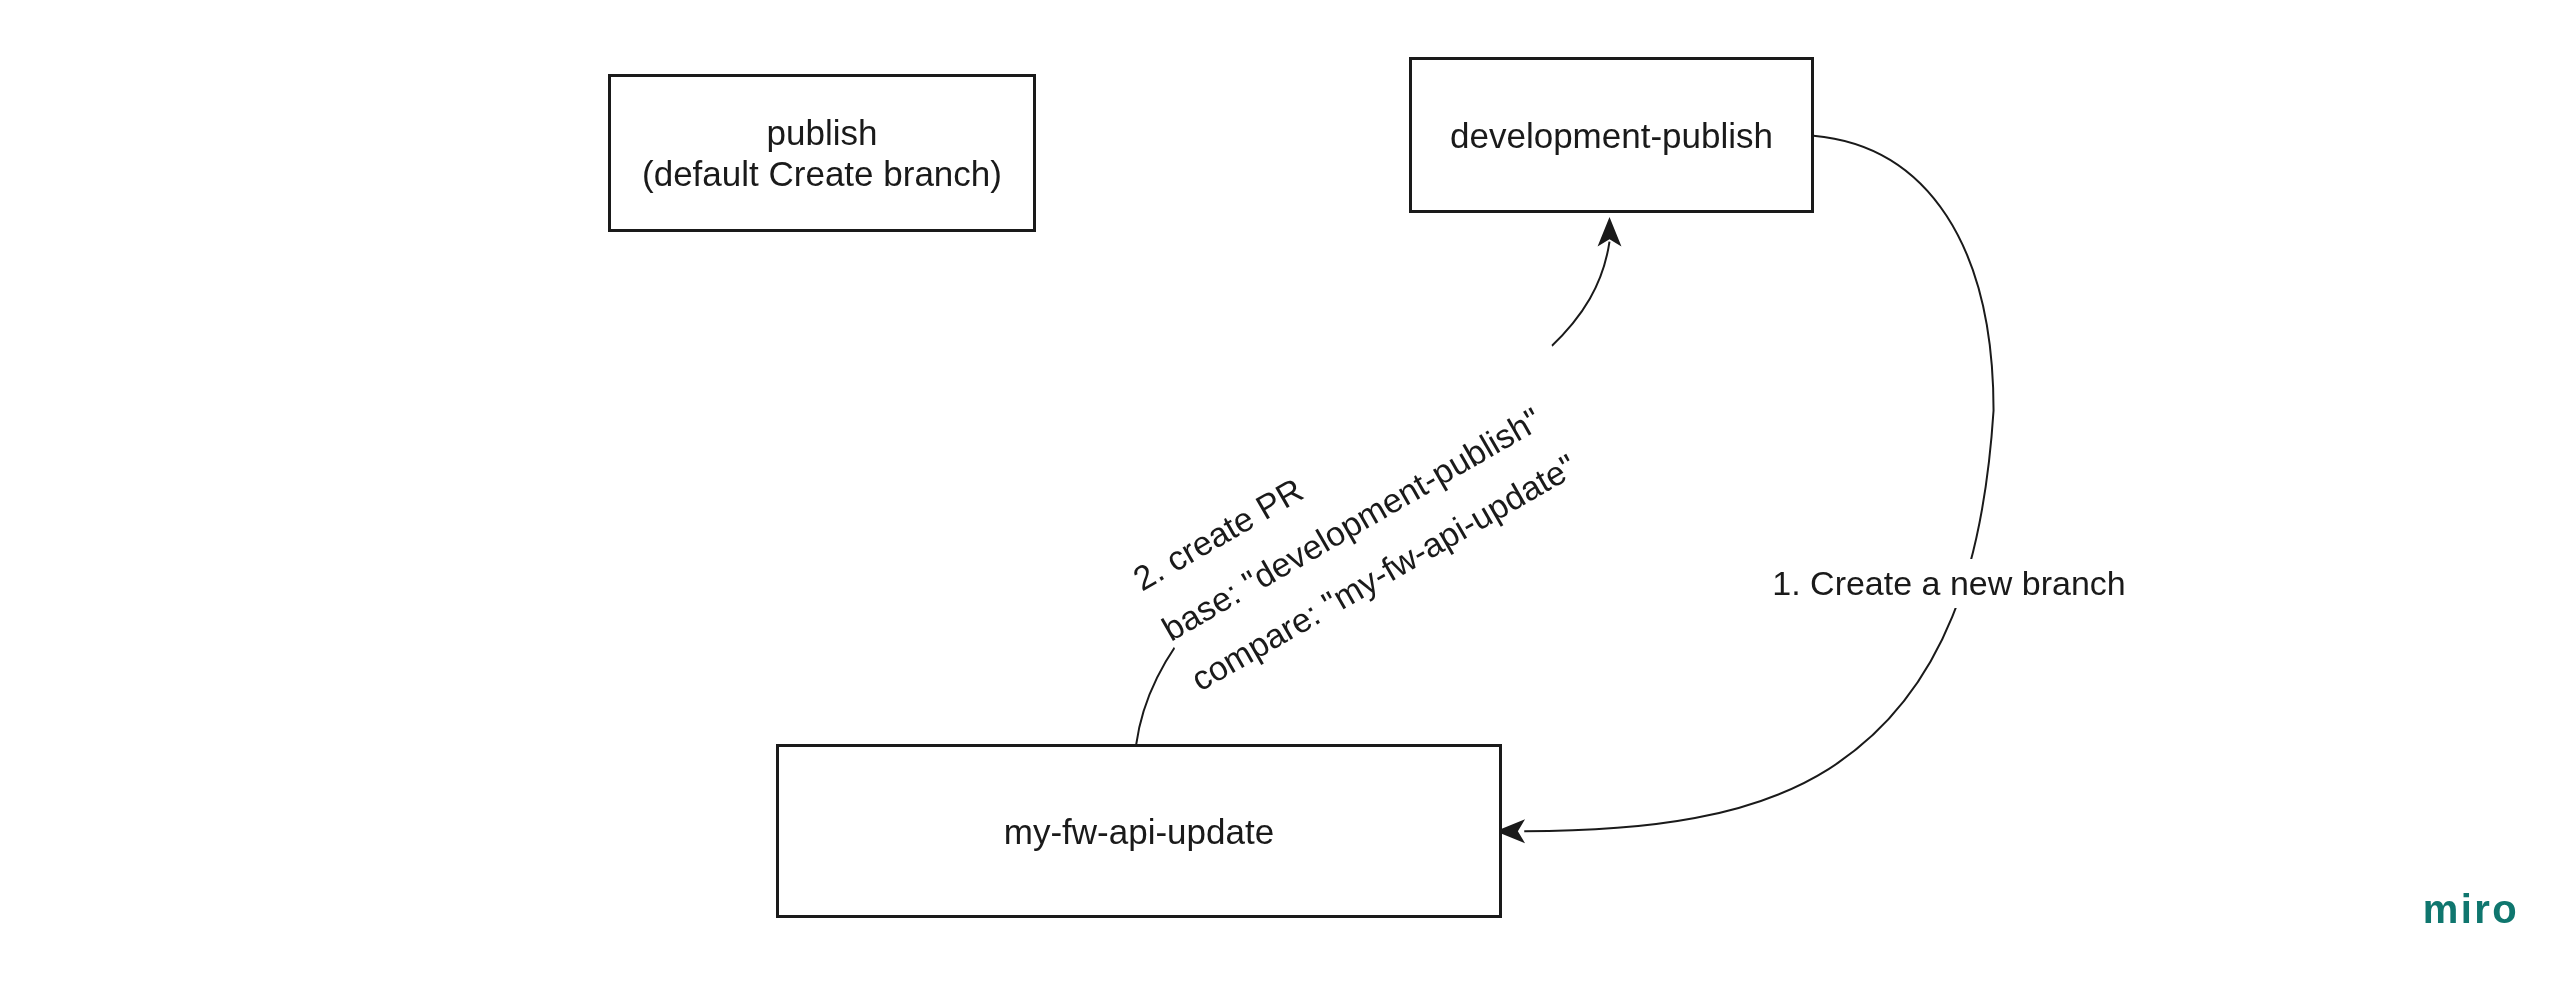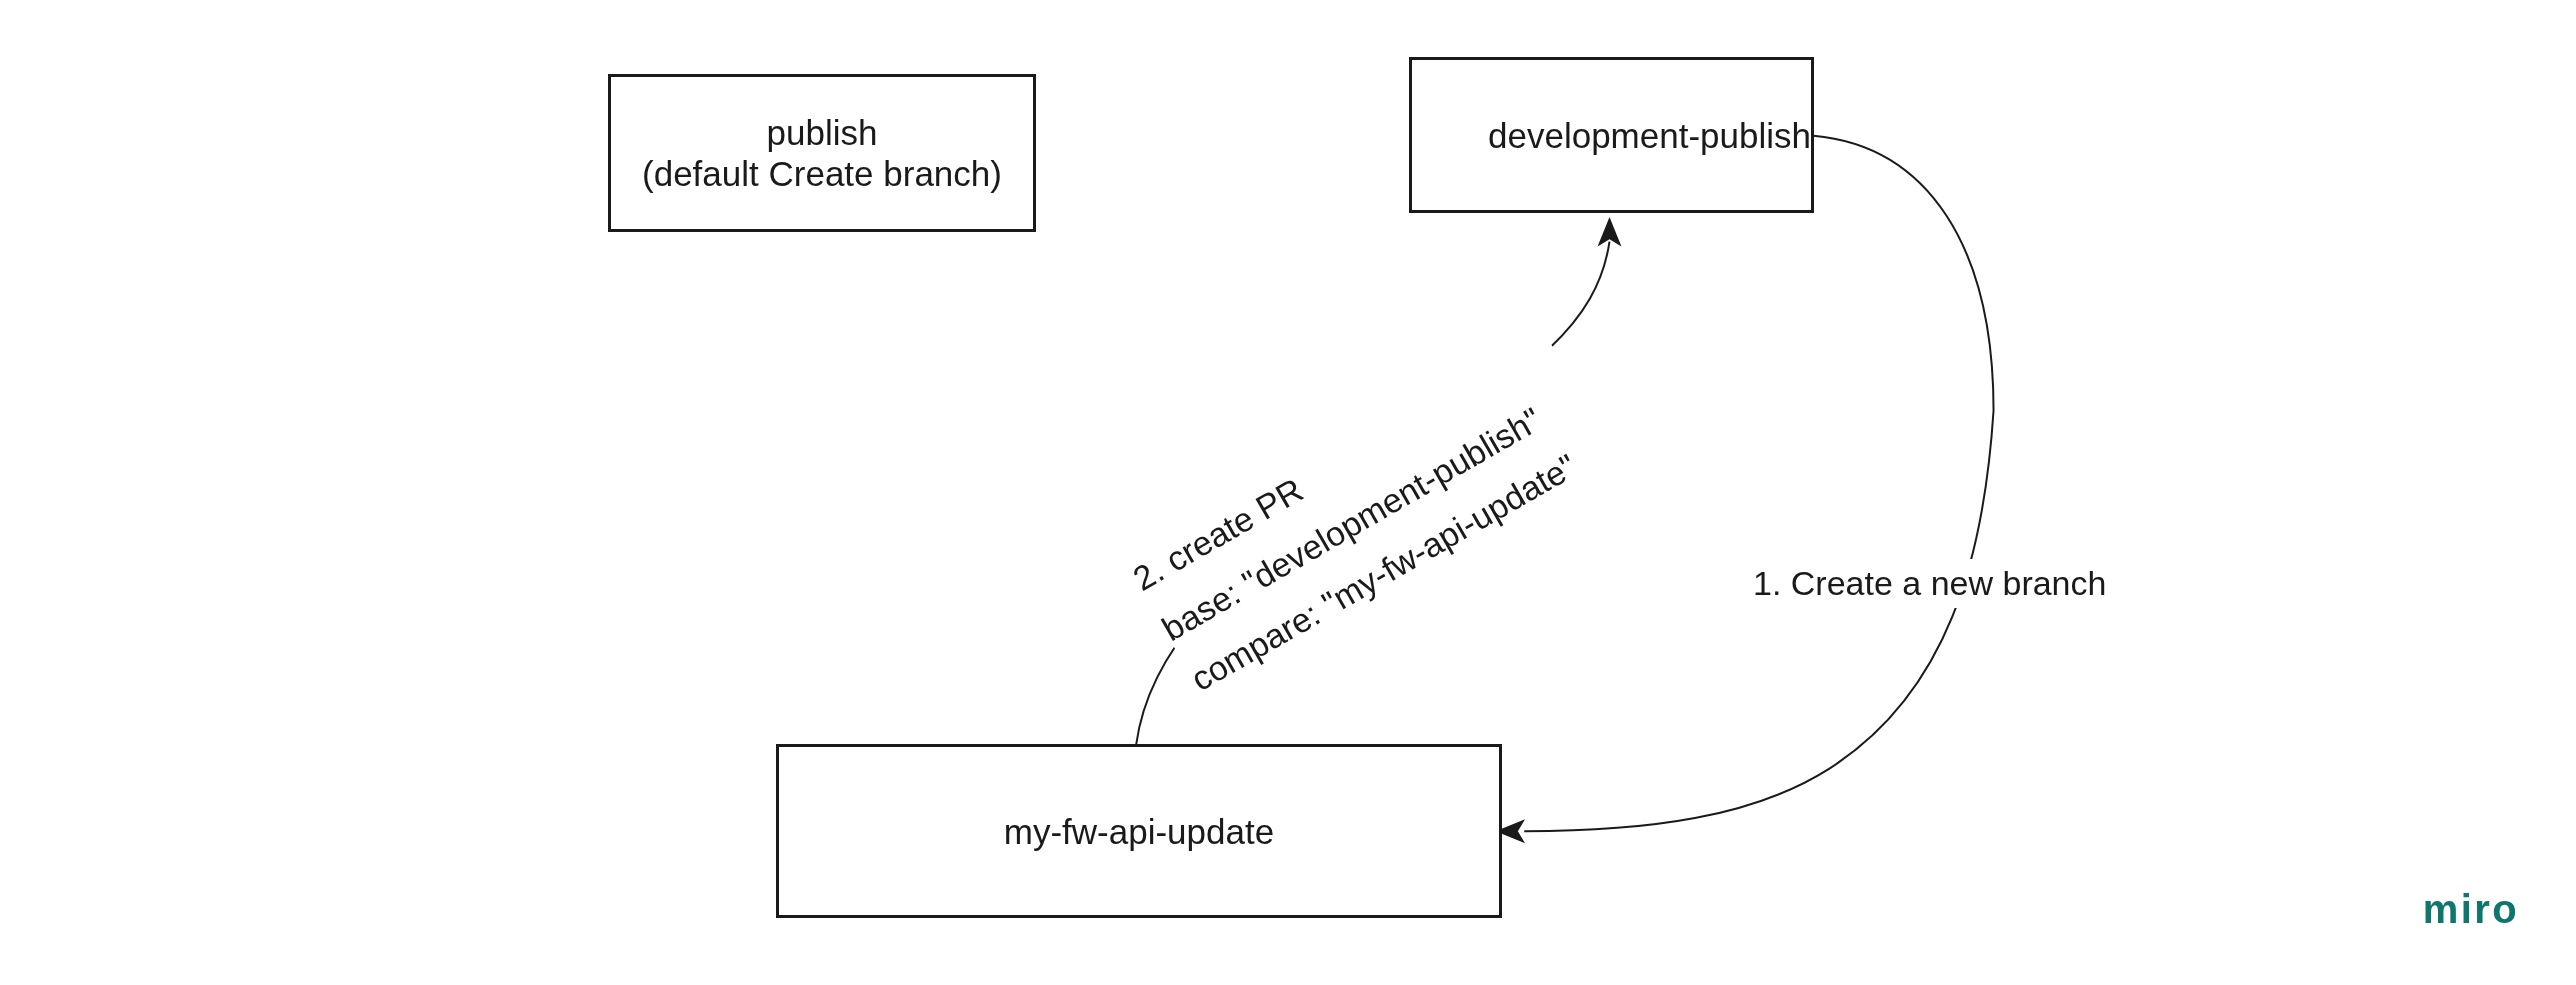--- a/index.html
+++ b/index.html
@@ -27,34 +27,35 @@
     flex-direction: column;
     align-items: center;
     justify-content: center;
     text-align: center;
     font-size: 35px;
     line-height: 41px;
     z-index: 2;
     cursor: default;
   }
   #node-publish            { left: 608px;  top: 57px;  width: 428px; height: 158px; margin-top: 17px; }
-  #node-development-publish{ left: 1409px; top: 57px;  width: 405px; height: 156px; align-items: flex-end; }
+  #node-development-publish{ left: 1409px; top: 57px;  width: 405px; height: 156px; }
   #node-my-fw-api-update   { left: 776px;  top: 744px; width: 726px; height: 174px; }
 
   .connector-label {
     position: absolute;
     background: #ffffff;
     font-size: 34px;
     z-index: 3;
     white-space: nowrap;
   }
   #label-create-branch {
     left: 1753px; top: 559px;
     width: 392px; height: 49px;
     line-height: 49px;
+    text-align: center;
   }
   #label-create-pr {
     left: 1133px; top: 425px;
     width: 478px;
     line-height: 58px;
     text-align: left;
     transform: rotate(-30deg);
   }
   #label-create-pr .label-line { display: block; }
 

